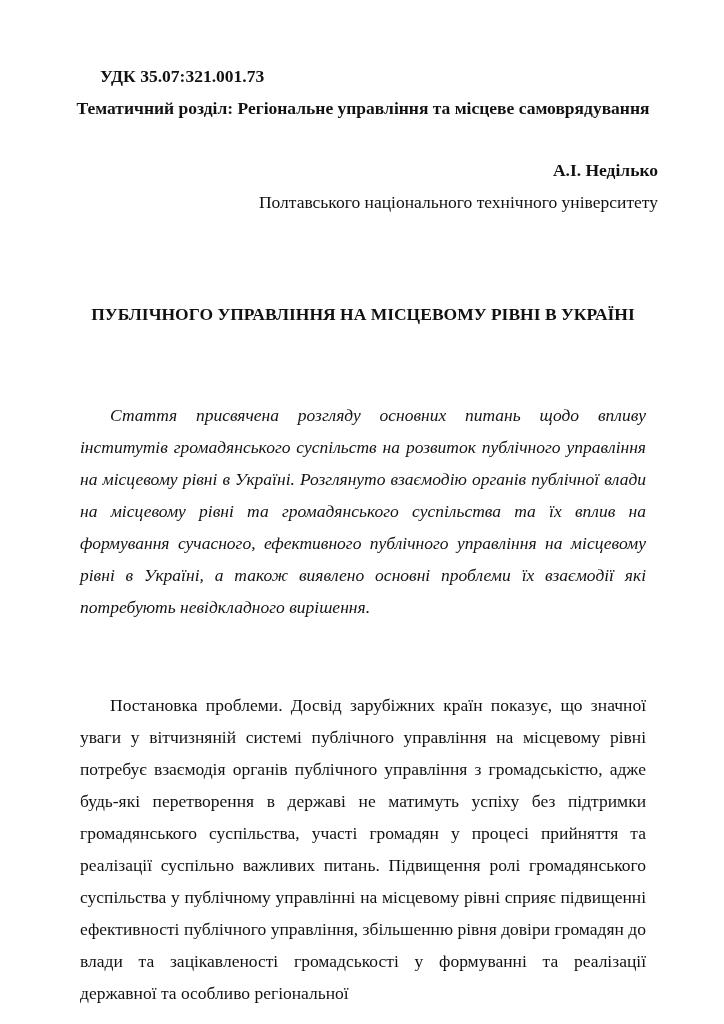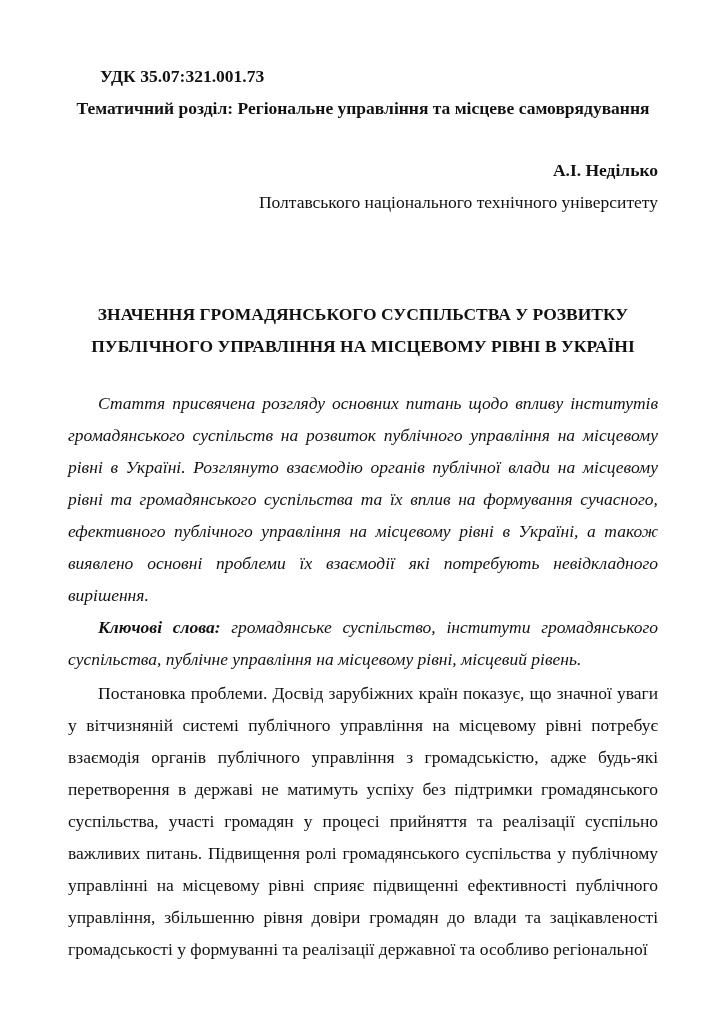--- a/index.html
+++ b/index.html
@@ -9,44 +9,42 @@
   .udk { position: absolute; top: 66px; left: 12px; font-weight: bold; font-size: 17.5px; margin-left: 20px; }
   .section { position: absolute; top: 98px; left: 0; width: 590px; text-align: center;
              font-weight: bold; font-size: 17.5px; white-space: nowrap; }
   .author-block { position: absolute; top: 154px; right: 0; width: 590px; text-align: right;
                   font-size: 17.5px; line-height: 32px; }
   .author-name { font-weight: bold; }
   .title { position: absolute; top: 298px; left: 0; width: 590px; text-align: center;
            font-weight: bold; font-size: 17.5px; line-height: 32px; }
   .abstract { position: absolute; top: 387px; left: 0; width: 590px; font-style: italic;
               font-size: 17.5px; line-height: 32px; text-align: justify; }
-  .abstract p, .body p { margin: 0; text-indent: 30px; }
+  .abstract p, .body p { margin: 12px; text-indent: 30px; }
   .kw-label { font-weight: bold; }
   .body { position: absolute; top: 677px; left: 0; width: 590px; font-size: 17.5px;
           line-height: 32px; text-align: justify; }
   .lead { font-weight: normal; }
 </style>
 </head>
 <body>
 
 <div class="page">
   <div class="udk">УДК 35.07:321.001.73</div>
   <div class="section">Тематичний розділ: Регіональне управління та місцеве самоврядування</div>
 
   <div class="author-block">
     <div class="author-name">А.І. Неділько</div>
     <div>Полтавського національного технічного університету</div>
   </div>
 
   <div class="title">
-    <div>ЗНАЧЕННЯ ГРОМАДЯНСЬКОГО СУСПІЛЬСТВА У РОЗВИТКУ</div>
     <div>ПУБЛІЧНОГО УПРАВЛІННЯ НА МІСЦЕВОМУ РІВНІ В УКРАЇНІ</div>
   </div>
 
   <div class="abstract">
     <p>Стаття присвячена розгляду основних питань щодо впливу інститутів громадянського суспільств на розвиток публічного управління на місцевому рівні в Україні. Розглянуто взаємодію органів публічної влади на місцевому рівні та громадянського суспільства та їх вплив на формування сучасного, ефективного публічного управління на місцевому рівні в Україні, а також виявлено основні проблеми їх взаємодії які потребують невідкладного вирішення.</p>
-    <p><span class="kw-label">Ключові слова:</span> <span>громадянське суспільство, інститути громадянського суспільства, публічне управління на місцевому рівні, місцевий рівень.</span></p>
   </div>
 
   <div class="body">
     <p><span class="lead">Постановка проблеми.</span> <span>Досвід зарубіжних країн показує, що значної уваги у вітчизняній системі публічного управління на місцевому рівні потребує взаємодія органів публічного управління з громадськістю, адже будь-які перетворення в державі не матимуть успіху без підтримки громадянського суспільства, участі громадян у процесі прийняття та реалізації суспільно важливих питань. Підвищення ролі громадянського суспільства у публічному управлінні на місцевому рівні сприяє підвищенні ефективності публічного управління, збільшенню рівня довіри громадян до влади та зацікавленості громадськості у формуванні та реалізації державної та особливо регіональної</span></p>
   </div>
 </div>
 
 </body></html>

